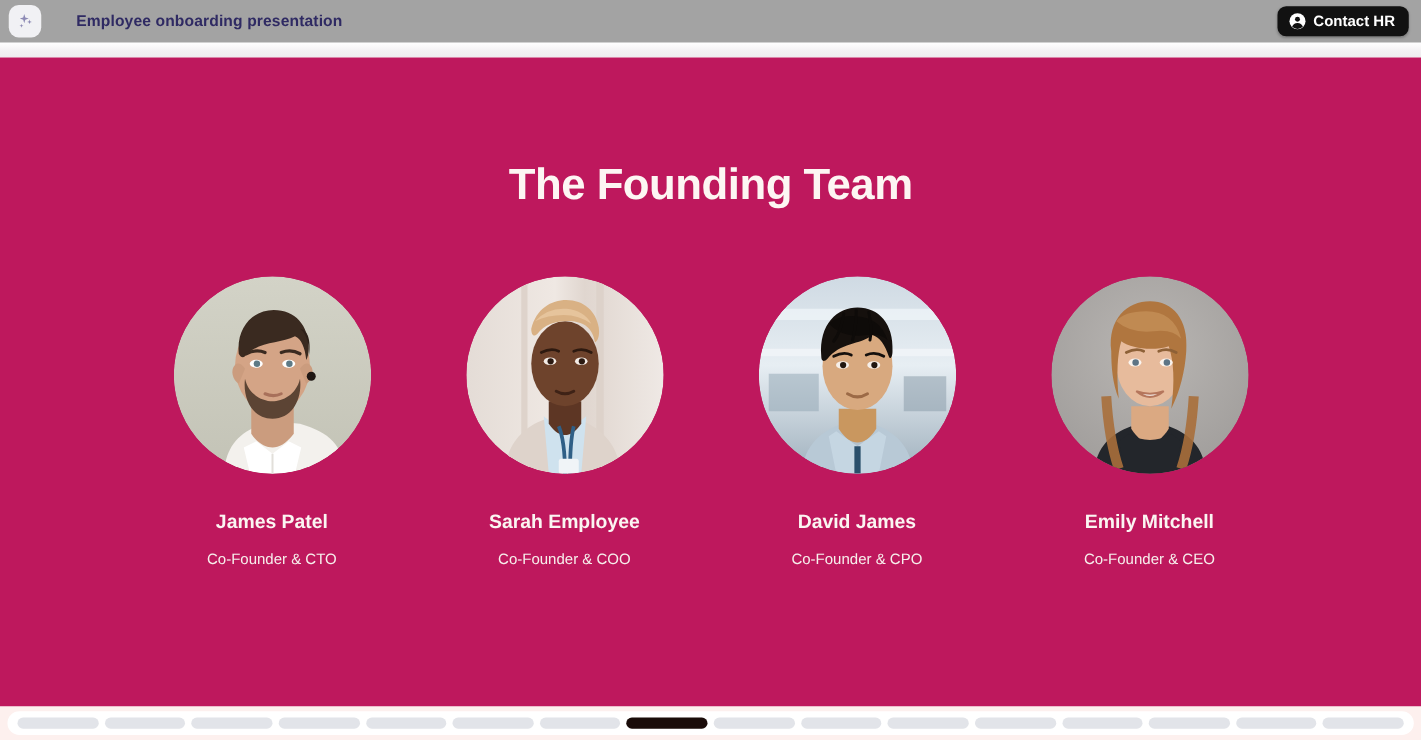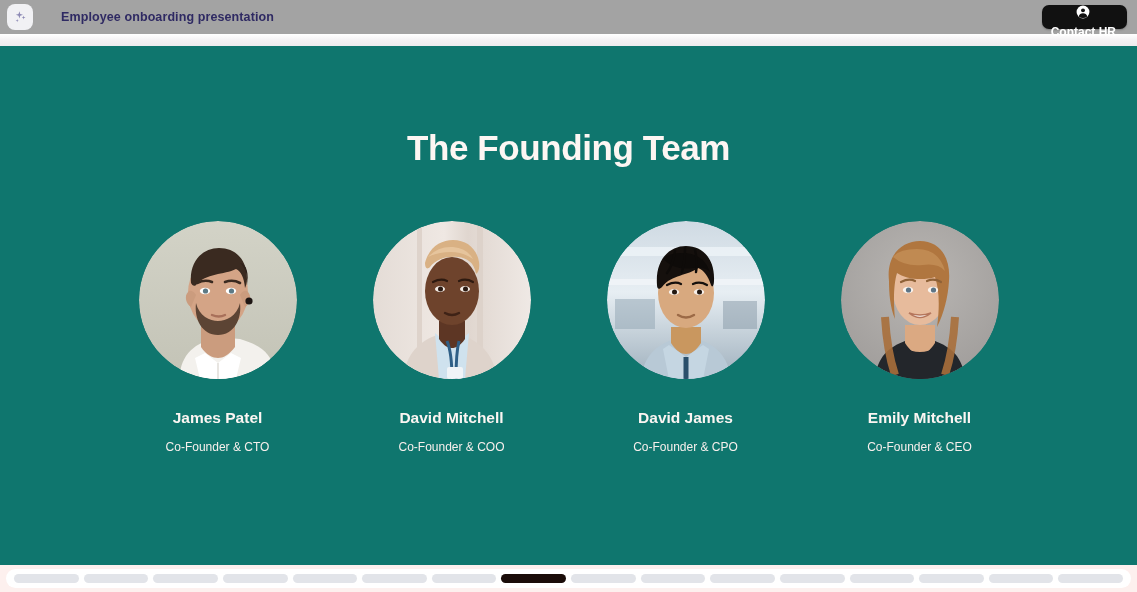--- a/index.html
+++ b/index.html
@@ -55,36 +55,35 @@
     border: none;
     border-radius: 7px;
     height: 24px;
     padding: 0 11px 0 9px;
     font-family: "Liberation Sans", sans-serif;
     font-size: 12px;
     font-weight: bold;
     cursor: pointer;
     margin-right: 2px;
     box-shadow: 0 1px 2px rgba(0,0,0,.25);
-    flex-direction: column;
   }
   .contact-btn svg { display: block; }
 
   
   .divider-band {
     flex: 0 0 12px;
     height: 12px;
     background: linear-gradient(to bottom, #ffffff 0%, #f3f1f3 55%, #eeebee 100%);
   }
 
   
   .slide {
     position: relative;
     flex: 1 1 auto;
-    background: #0f766e;
+    background: #be185d;
     overflow: hidden;
   }
   .slide-inner {
     position: absolute;
     left: 0; right: 0; top: 0; bottom: 0;
     display: flex;
     flex-direction: column;
     align-items: center;
   }
   .slide-title {
@@ -277,21 +276,21 @@
                 <circle cx="92.5" cy="68" r="2.5" fill="#2b1a12"></circle>
                 <path d="M60 61 q8-4 14-1" stroke="#2e1a10" stroke-width="2.2" fill="none" stroke-linecap="round"></path>
                 <path d="M86 60 q7-3 14 1" stroke="#2e1a10" stroke-width="2.2" fill="none" stroke-linecap="round"></path>
                 <path d="M72 92 q7 4 14 0" stroke="#3e2216" stroke-width="2.4" fill="none" stroke-linecap="round"></path>
                 <path d="M74 120 q5 12 5 38" stroke="#2f5f86" stroke-width="3" fill="none"></path>
                 <path d="M86 120 q-3 12-3 38" stroke="#2f5f86" stroke-width="3" fill="none"></path>
                 <rect x="74" y="146" width="16" height="12" rx="2" fill="#f0f4f7"></rect>
               </g>
             </svg>
           </div>
-          <div class="member-name">David Mitchell</div>
+          <div class="member-name">Sarah Employee</div>
           <div class="member-role">Co-Founder &amp; COO</div>
         </div>
 
         <div class="member">
           <div class="avatar">
             <svg viewBox="0 0 158 158" aria-hidden="true">
               <defs>
                 <clipPath id="c3">
                     <circle cx="79" cy="79" r="79"></circle>
                   </clipPath>

